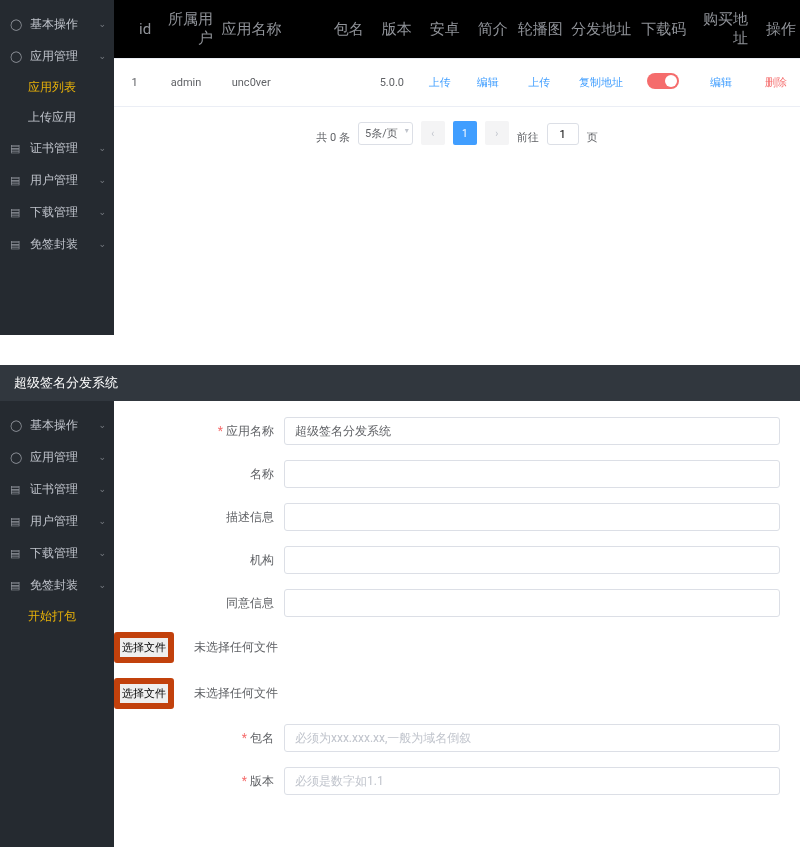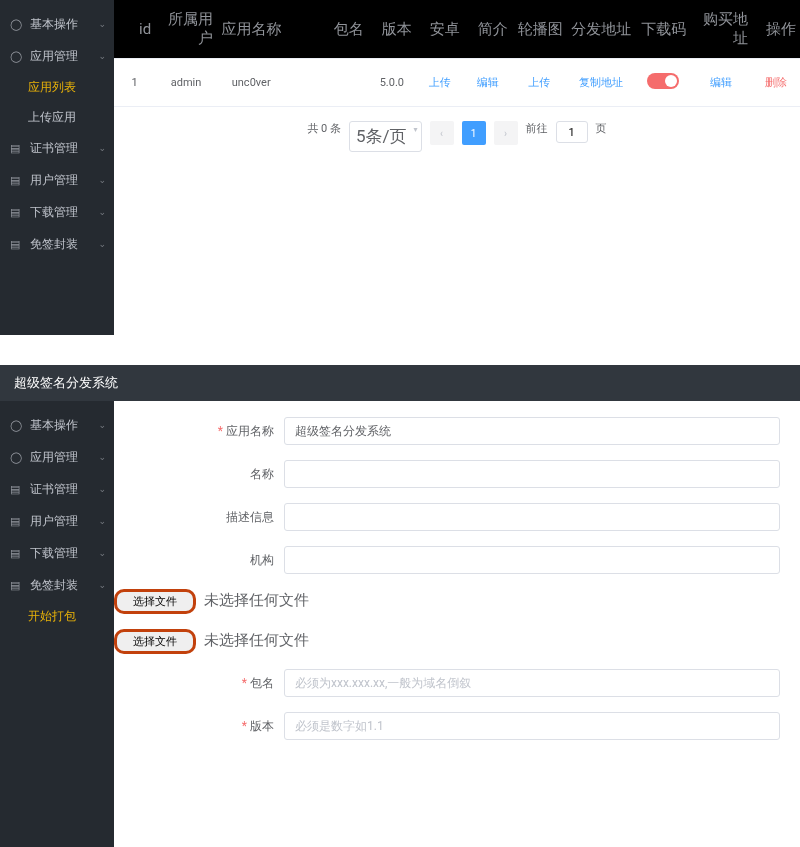--- a/index.html
+++ b/index.html
@@ -16,35 +16,35 @@
 .sub-item{padding-left:28px;height:30px;display:flex;align-items:center;cursor:pointer;color:#c0c4cc}
 .sub-item.active{color:#eab308}
 .content{flex:1;background:#fff;overflow:hidden}
 .table{width:100%;border-collapse:collapse;table-layout:fixed}
 .table th{font-weight:400;color:#909399;background:#000000;border-bottom:1px solid #ebeef5;padding:10px 4px;font-size:15px;text-align:right}
 .table td{padding:14px 4px;border-bottom:1px solid #ebeef5;font-size:11px;color:#606266;text-align:center;word-break:break-all}
 .link{color:#409eff;cursor:pointer}
 .link-danger{color:#f56c6c;cursor:pointer}
 .switch{display:inline-block;width:32px;height:16px;background:#f56c6c;border-radius:8px;position:relative;cursor:pointer}
 .switch::after{content:'';position:absolute;width:12px;height:12px;background:#fff;border-radius:50%;top:2px;right:2px}
-.pagination{display:flex;align-items:flex-start;justify-content:center;padding:14px 0;font-size:11px;color:#606266;gap:8px}
-.pg-select{border:1px solid #dcdfe6;border-radius:3px;padding:3px 14px 3px 6px;position:relative;cursor:pointer;font-size:17px}
+.pagination{display:flex;align-items:flex-end;justify-content:center;padding:14px 0;font-size:11px;color:#606266;gap:8px}
+.pg-select{border:1px solid #dcdfe6;border-radius:3px;padding:3px 14px 3px 6px;position:relative;cursor:pointer;font-size:11px}
 .pg-select::after{content:'▾';position:absolute;right:3px;font-size:8px;color:#c0c4cc}
 .pg-btn{width:24px;height:24px;display:flex;align-items:center;justify-content:center;background:#f4f4f5;color:#c0c4cc;border-radius:2px;cursor:pointer;font-size:10px}
 .pg-btn.active{background:#409eff;color:#fff}
 .pg-input{width:32px;height:22px;border:1px solid #dcdfe6;border-radius:3px;text-align:center;font-size:11px}
 .form{padding:16px 20px 16px 0}
 .form-row{display:flex;align-items:center;margin-bottom:15px}
 .form-label{width:170px;text-align:right;padding-right:10px;font-size:12px;color:#606266}
 .req::before{content:'* ';color:#f56c6c}
 .form-control{flex:1}
 .input{width:100%;height:28px;border:1px solid #dcdfe6;border-radius:3px;padding:0 10px;font-size:12px;color:#606266}
 .input::placeholder{color:#c0c4cc}
-.file-btn{border:3px solid #c2410c;background:#efefef;padding:2px 16px;font-size:11px;cursor:pointer;border-radius:10px}
-.file-text{font-size:15px;margin-left:8px}
+.file-btn{border:6px solid #c2410c;background:#efefef;padding:2px 2px;font-size:11px;cursor:pointer;border-radius:3px}
+.file-text{font-size:12px;margin-left:20px}
 .radio{display:inline-flex;align-items:center;margin-right:20px;cursor:pointer;font-size:12px}
 .radio-dot{width:12px;height:12px;border:1px solid #dcdfe6;border-radius:50%;margin-right:5px;display:inline-flex;align-items:center;justify-content:center}
 .radio.checked .radio-dot{border-color:#409eff}
 .radio.checked .radio-dot::after{content:'';width:6px;height:6px;background:#409eff;border-radius:50%}
 .radio.checked{color:#409eff}
 </style>
 </head>
 <body>
 
 <div class="panel panel1">
@@ -200,20 +200,24 @@
           </div>
         <div class="form-row">
             <label class="form-label">描述信息</label>
             <div class="form-control"><input class="input" style=""></div>
           </div>
         <div class="form-row">
             <label class="form-label">机构</label>
             <div class="form-control"><input class="input" style=""></div>
           </div>
         <div class="form-row">
+            <label class="form-label">同意信息</label>
+            <div class="form-control"><input class="input" style=""></div>
+          </div>
+        <div class="form-row">
             <div class="form-control"><button class="file-btn">选择文件</button><span class="file-text">未选择任何文件</span></div>
           </div>
         <div class="form-row">
             <div class="form-control"><button class="file-btn">选择文件</button><span class="file-text">未选择任何文件</span></div>
           </div>
         <div class="form-row">
             <label class="form-label req">包名</label>
             <div class="form-control"><input class="input" placeholder="必须为xxx.xxx.xx,一般为域名倒叙" style=""></div>
           </div>
         <div class="form-row">

